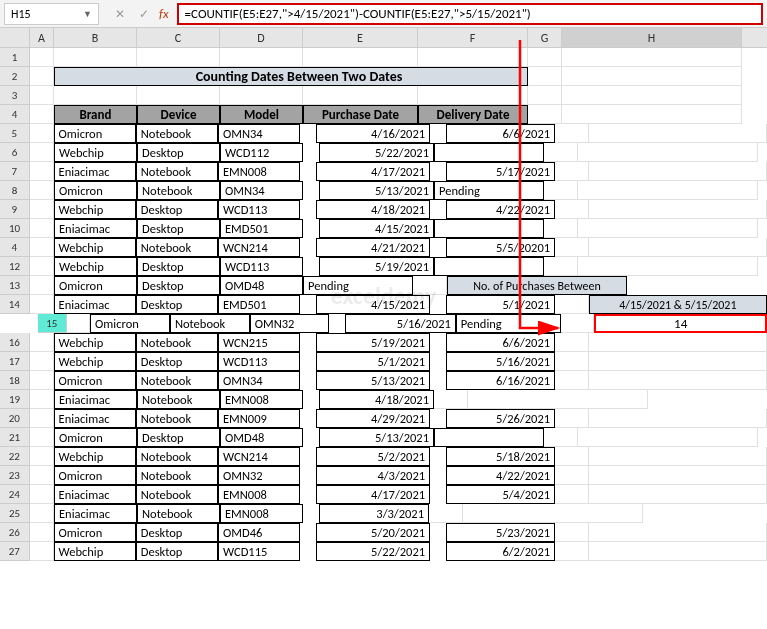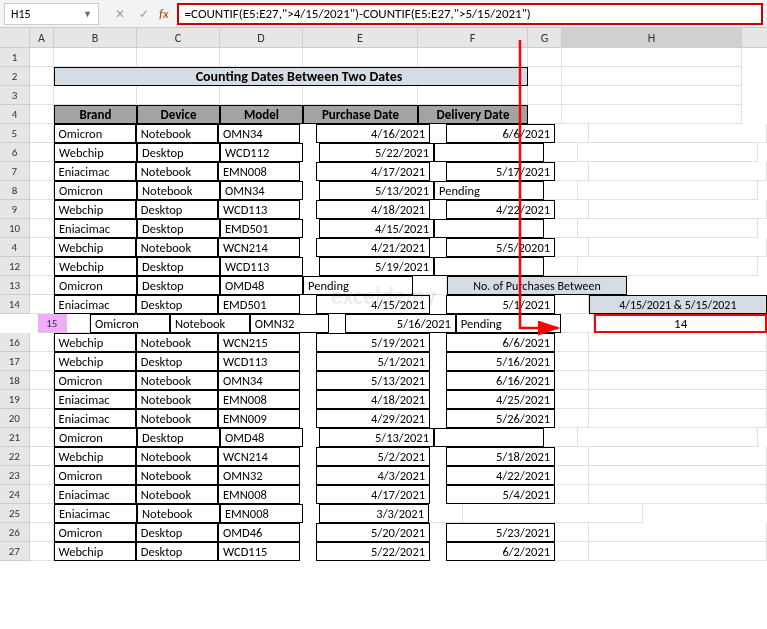--- a/index.html
+++ b/index.html
@@ -15,21 +15,21 @@
     .formula-input { flex: 1; height: 22px; background: #fff; border: 2px solid #d00000; padding: 0 6px; display: flex; align-items: center; font-size: 13px; position: relative; margin-left: 4px; }
     
     .sheet-area { position: relative; }
     .col-headers { display: flex; height: 20px; background: #e6e6e6; border-bottom: 1px solid #ccc; }
     .corner { width: 30px; border-right: 1px solid #ccc; background: #e6e6e6; }
     .col-h { display: flex; align-items: center; justify-content: center; border-right: 1px solid #ccc; font-size: 12px; color: #333; background: #e6e6e6; }
     .col-h.selected { background: #d0d0d0; }
     
     .row { display: flex; height: 19px; }
     .row-h { width: 30px; display: flex; align-items: center; justify-content: center; border-right: 1px solid #ccc; border-bottom: 1px solid #ccc; font-size: 11px; color: #333; background: #e6e6e6; }
-    .row-h.selected { background: #f0abfc; margin-left: 38px; }
+    .row-h.selected { background: #5eead4; margin-left: 38px; }
     .cell { border-right: 1px solid #e0e0e0; border-bottom: 1px solid #e0e0e0; display: flex; align-items: center; padding: 0 4px; font-size: 12.5px; overflow: hidden; white-space: nowrap; }
     
     .title-cell { background: #d6dce4; border: 1.5px solid #000 !important; font-weight: bold; font-size: 14px; justify-content: center; }
     .header-cell { background: #a3a3a3; border: 1.5px solid #000 !important; font-weight: bold; justify-content: center; font-size: 13px; }
     .data-cell { border: 1px solid #000 !important; background: #fff; }
     .data-cell.right { justify-content: flex-end; margin-left: 16px; }
     .data-cell.left { justify-content: flex-start; }
     
     .result-box { border: 2.5px solid #ff0000 !important; background: #fff; justify-content: center; font-size: 13px; }
     .result-header { background: #d6dce4; border: 1.5px solid #000 !important; font-weight: normal; justify-content: center; font-size: 12px; text-align: center; }
@@ -266,21 +266,20 @@
         <div class="cell  wG"></div>
         <div class="cell  wH"></div>
       </div>
       <div class="row">
         <div class="row-h">19</div>
         <div class="cell  wA"></div>
         <div class="cell data-cell left wB">Eniacimac</div>
         <div class="cell data-cell left wC">Notebook</div>
         <div class="cell data-cell left wD">EMN008</div>
         <div class="cell data-cell right wE">4/18/2021</div>
-        <div class="cell data-cell wF right">4/25/2021</div>
         <div class="cell  wG"></div>
         <div class="cell  wH"></div>
       </div>
       <div class="row">
         <div class="row-h">20</div>
         <div class="cell  wA"></div>
         <div class="cell data-cell left wB">Eniacimac</div>
         <div class="cell data-cell left wC">Notebook</div>
         <div class="cell data-cell left wD">EMN009</div>
         <div class="cell data-cell right wE">4/29/2021</div>

